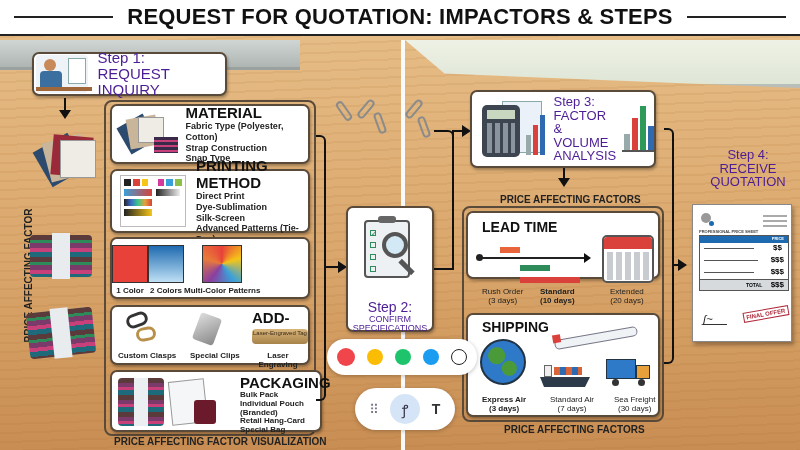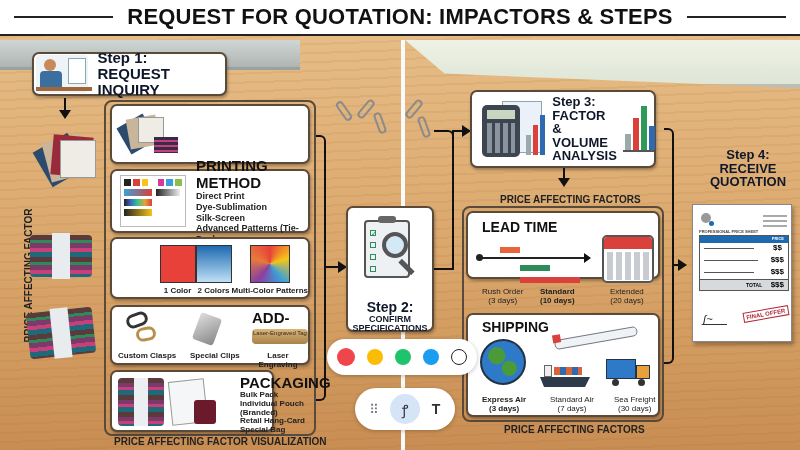--- a/index.html
+++ b/index.html
@@ -7,21 +7,21 @@
 .bg{position:absolute;inset:0;background:
  repeating-linear-gradient(178deg,rgba(160,100,40,.10) 0 2px,transparent 2px 9px),
  linear-gradient(180deg,#e8c08a 0%,#d9a56a 60%,#c88d52 100%)}
 .window-l{position:absolute;left:0;top:40px;width:300px;height:30px;background:linear-gradient(180deg,#cfd6d4,#aeb5b2);border-bottom:3px solid #9aa19e}
 .window-r{position:absolute;left:405px;top:40px;width:395px;height:48px;background:linear-gradient(180deg,#eef2e6,#dfe6d6);border-bottom:4px solid #b8bfba;clip-path:polygon(0 0,100% 0,100% 100%,10% 70%)}
 .divider{position:absolute;left:401px;top:40px;width:4px;height:410px;background:#fafafa}
 .titlebar{position:absolute;left:0;top:0;width:800px;height:36px;background:#fff;border-bottom:2px solid #222;display:flex;align-items:center;justify-content:center}
 .titlebar .line{flex:1;height:2px;background:#222;margin:0 14px}
 .titlebar h1{font-size:22px;font-weight:bold;color:#111;letter-spacing:.2px;white-space:nowrap}
 .card{position:absolute;background:#fff;border:2px solid #5a4a3a;border-radius:7px;box-shadow:1px 2px 3px rgba(0,0,0,.3)}
-.step-title{font-weight:bold;color:#0f172a;line-height:1.05}
+.step-title{font-weight:normal;color:#4c1d95;line-height:1.05}
 .sec-title{font-weight:bold;font-size:15px;color:#111}
 .sec-list{font-size:9px;font-weight:bold;color:#222;line-height:1.2}
 .cap{font-size:8px;font-weight:bold;color:#222;text-align:center}
 .label-bold{position:absolute;font-weight:bold;color:#222;font-size:10px;white-space:nowrap}
 .arrow-v{position:absolute;width:2px;background:#111}
 .arrow-h{position:absolute;height:2px;background:#111}
 .tri-d{position:absolute;width:0;height:0;border-left:6px solid transparent;border-right:6px solid transparent;border-top:9px solid #111}
 .tri-r{position:absolute;width:0;height:0;border-top:6px solid transparent;border-bottom:6px solid transparent;border-left:9px solid #111}
 .group{position:absolute;border:2px solid #5a4a3a;border-radius:8px}
 .toolbar{position:absolute;background:#fff;border-radius:26px;box-shadow:0 1px 4px rgba(0,0,0,.25);display:flex;align-items:center}
@@ -82,20 +82,26 @@
 <div class="group" style="left:104px;top:100px;width:212px;height:336px"></div>
 <div class="label-bold" style="left:114px;top:436px">PRICE AFFECTING FACTOR VISUALIZATION</div>
 
 <div class="card" style="left:110px;top:104px;width:200px;height:60px;display:flex;align-items:center">
   <div style="width:60px;height:46px;position:relative;margin-left:8px">
     <div style="position:absolute;left:2px;top:8px;width:30px;height:30px;background:#2c4a6e;transform:rotate(-30deg)"></div>
     <div style="position:absolute;left:8px;top:6px;width:30px;height:30px;background:#c9b59a;transform:rotate(-10deg)"></div>
     <div style="position:absolute;left:18px;top:6px;width:26px;height:26px;background:#efece6;border:1px solid #999"></div>
     <div style="position:absolute;left:34px;top:26px;width:24px;height:16px;background:repeating-linear-gradient(180deg,#3a2a4a 0 3px,#c8407a 3px 5px)"></div>
   </div>
+  <div style="margin-left:10px">
+    <div class="sec-title">MATERIAL</div>
+    <div class="sec-list">Fabric Type (Polyester, Cotton)</div>
+    <div class="sec-list">Strap Construction</div>
+    <div class="sec-list">Snap Type</div>
+  </div>
 </div>
 
 <div class="card" style="left:110px;top:169px;width:200px;height:64px;display:flex;align-items:center">
   <div style="width:66px;height:52px;margin-left:8px;border:1px solid #bbb;padding:3px;display:flex;flex-direction:column;gap:3px">
     <div style="display:flex;gap:2px">
         <span style="width:8px;height:7px;background:#222"></span>
         <span style="width:8px;height:7px;background:#d9413a"></span>
         <span style="width:8px;height:7px;background:#f5c518"></span>
         <span style="width:6px"></span>
         <span style="width:8px;height:7px;background:#d63a9a"></span>
@@ -111,21 +117,21 @@
   </div>
   <div style="margin-left:10px">
     <div class="sec-title">PRINTING METHOD</div>
     <div class="sec-list">Direct Print</div>
     <div class="sec-list">Dye-Sublimation</div>
     <div class="sec-list">Silk-Screen</div>
     <div class="sec-list">Advanced Patterns (Tie-Dye)</div>
   </div>
 </div>
 
-<div class="card" style="left:110px;top:237px;width:200px;height:62px;display:flex;justify-content:flex-end;align-items:flex-start;padding-top:6px">
+<div class="card" style="left:110px;top:237px;width:200px;height:62px;display:flex;justify-content:flex-start;align-items:flex-start;padding-top:6px">
   <div style="display:flex;flex-direction:column;align-items:center">
     <div style="width:36px;height:38px;background:#e8413a;border:1px solid #333"></div>
     <div class="cap" style="margin-top:3px">1 Color</div>
   </div>
   <div style="display:flex;flex-direction:column;align-items:center">
     <div style="width:36px;height:38px;background:linear-gradient(180deg,#1e6ab0,#bfe0f5);border:1px solid #333"></div>
     <div class="cap" style="margin-top:3px">2 Colors</div>
   </div>
   <div style="display:flex;flex-direction:column;align-items:center">
     <div style="width:40px;height:38px;background:conic-gradient(#e8413a,#f5c518,#3aa0d9,#8a3fa0,#e87a3a,#e8413a);border:1px solid #333"></div>
@@ -137,21 +143,21 @@
   <div style="position:absolute;left:14px;top:6px;width:22px;height:14px;border:3px solid #333;border-radius:8px;transform:rotate(-20deg)"></div>
   <div style="position:absolute;left:24px;top:20px;width:20px;height:14px;border:3px solid #b8904a;border-radius:8px;transform:rotate(-10deg)"></div>
   <div style="position:absolute;left:84px;top:8px;width:22px;height:28px;background:linear-gradient(135deg,#ddd,#888);border-radius:3px;transform:rotate(20deg)"></div>
   <div class="sec-title" style="position:absolute;left:140px;top:2px">ADD-ONS</div>
   <div style="position:absolute;left:140px;top:22px;width:56px;height:15px;background:linear-gradient(180deg,#d8b57a,#a8824a);border-radius:4px;font-size:6px;text-align:center;line-height:7px;color:#3a2a1a;padding-top:1px">Laser-Engraved Tag</div>
   <div class="cap" style="position:absolute;left:6px;top:44px">Custom Clasps</div>
   <div class="cap" style="position:absolute;left:78px;top:44px">Special Clips</div>
   <div class="cap" style="position:absolute;left:136px;top:44px">Laser Engraving</div>
 </div>
 
-<div class="card" style="left:110px;top:370px;width:164px;height:62px">
+<div class="card" style="left:110px;top:370px;width:212px;height:62px">
   <div style="position:absolute;left:6px;top:6px;width:46px;height:48px;border-radius:4px;background:repeating-linear-gradient(180deg,#5a3a3a 0 5px,#7a3a6a 5px 9px,#c8407a 9px 12px,#1e6a7a 12px 17px)">
     <div style="position:absolute;left:16px;top:0;width:14px;height:48px;background:#eceff1"></div>
   </div>
   <div style="position:absolute;left:58px;top:8px;width:36px;height:44px;background:#f4f6f8;border:1px solid #999;transform:rotate(-6deg)"></div>
   <div style="position:absolute;left:82px;top:28px;width:22px;height:24px;background:#6a1a2a;border-radius:3px"></div>
   <div style="position:absolute;left:128px;top:2px">
     <div class="sec-title">PACKAGING</div>
     <div class="sec-list" style="font-size:8px;line-height:1.1">Bulk Pack</div>
     <div class="sec-list" style="font-size:8px;line-height:1.1">Individual Pouch</div>
     <div class="sec-list" style="font-size:8px;line-height:1.1">(Branded)</div>

